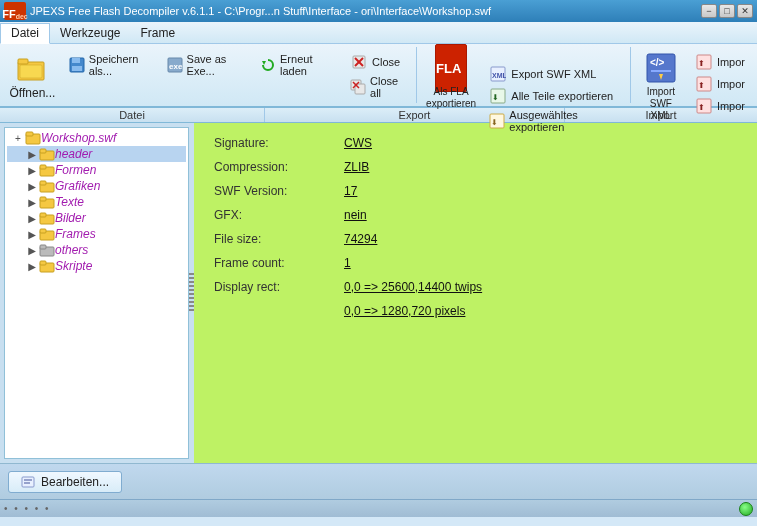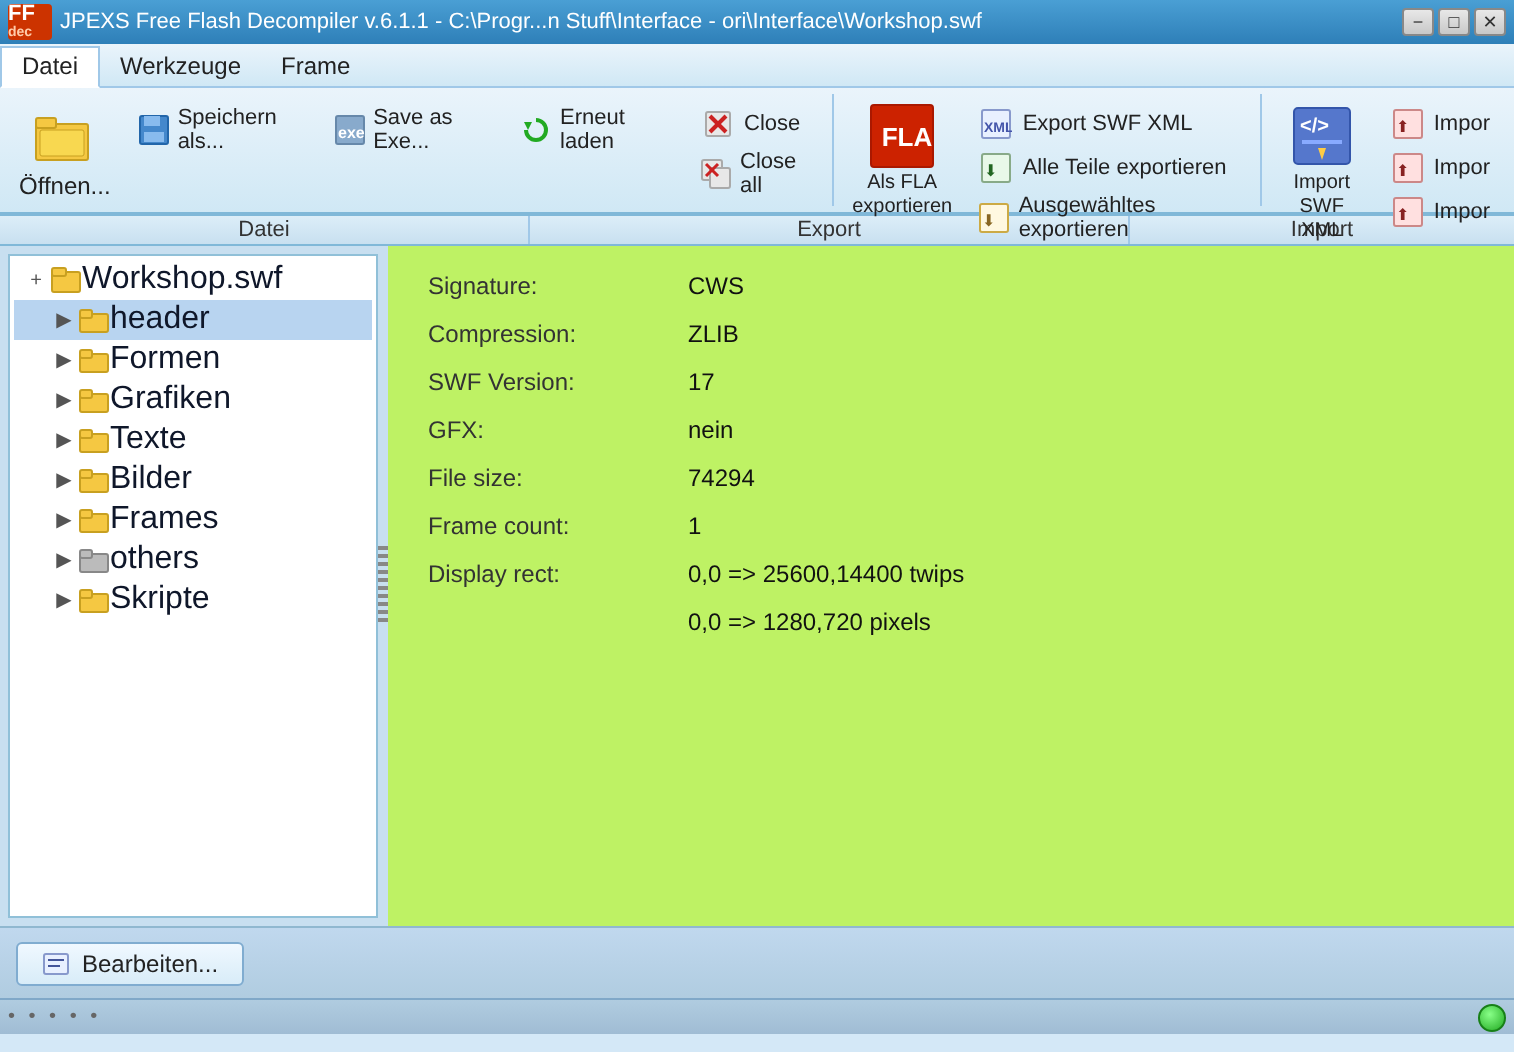--- a/index.html
+++ b/index.html
@@ -18,22 +18,22 @@
     }
     .title-bar-left { display: flex; align-items: center; gap: 4px; }
     .ff-logo {
       background: #cc3300;
       color: white;
       font-weight: bold;
       font-size: 11px;
       width: 22px;
       height: 18px;
       display: flex;
-      flex-direction: column;
-      align-items: flex-start;
+      flex-direction: row;
+      align-items: flex-end;
       justify-content: center;
       line-height: 1;
       border-radius: 2px;
     }
     .ff-logo .dec { font-size: 7px; color: #ffccaa; }
     .title-text { font-size: 11px; }
     .title-buttons { display: flex; gap: 2px; }
     .title-btn {
       width: 16px; height: 14px;
       background: linear-gradient(to bottom, #e8e8e8, #c8c8c8);
@@ -156,39 +156,39 @@
       font-size: 12px;
     }
     .tree-node.selected { background: #b8d4f0; }
     .tree-expand {
       width: 14px; height: 14px;
       display: flex; align-items: center; justify-content: center;
       font-size: 10px; color: #555; cursor: pointer;
       flex-shrink: 0;
     }
     .tree-icon { width: 16px; height: 14px; display: flex; align-items: center; justify-content: center; flex-shrink: 0; }
-    .tree-label { font-size: 16px; color: #0f172a; }
+    .tree-label { font-size: 12px; color: #a21caf; font-style: italic; }
     .indent1 { padding-left: 4px; }
     .indent2 { padding-left: 18px; }
 
     
     .content-panel {
       flex: 1;
       padding: 8px 20px;
       background: #bef264;
       overflow-y: auto;
     }
     .info-table { width: 100%; }
     .info-row {
       display: flex;
       padding: 5px 0;
       border-bottom: none;
     }
     .info-label { width: 130px; color: #333; font-size: 12px; flex-shrink: 0; }
-    .info-value { color: #111; font-size: 12px; }
+    .info-value { color: #111; font-size: 12px; text-decoration: underline; }
 
     
     .bottom-bar {
       height: 36px;
       background: linear-gradient(to bottom, #c0d8ee, #b0cce0);
       border-top: 1px solid #90b8d0;
       display: flex;
       align-items: center;
       justify-content: flex-start;
       padding: 0 8px;
@@ -218,22 +218,22 @@
     }
     .status-dots { color: #666; font-size: 10px; letter-spacing: 2px; }
     .status-indicator {
       width: 14px; height: 14px;
       background: radial-gradient(circle at 40% 35%, #88ff88, #22aa22);
       border-radius: 50%;
       border: 1px solid #188018;
     }
     .fla-icon {
       display: flex; flex-direction: column;
-      align-items: flex-end; justify-content: center;
-      width: 32px; height: 32px;
+      align-items: flex-start; justify-content: center;
+      width: 32px; height: 48px;
       background: #cc2200;
       color: white;
       font-weight: bold;
       font-size: 11px;
       border-radius: 2px;
       border: 1px solid #aa1800;
     }
   </style>
 </head>
 <body>
@@ -330,21 +330,21 @@
 
   <div class="toolbar-section" style="align-items:flex-start; padding-top:2px;">
     <div class="tb-btn">
       <div class="icon-box">
         <div class="fla-icon">
           <span style="font-size:13px;font-weight:bold;">FLA</span>
         </div>
       </div>
       <span style="font-size:10px;text-align:center;line-height:1.2;">Als FLA<br>exportieren</span>
     </div>
-    <div style="display:flex;flex-direction:column;gap:0;margin-left:2px;margin-top:2px;">
+    <div style="display:flex;flex-direction:column;gap:0;margin-left:2px;margin-top:14px;">
       <div class="tb-btn-small">
         <div class="small-icon">
           <svg width="16" height="16">
               <rect x="1" y="1" width="14" height="14" rx="1" fill="#e8f0ff" stroke="#8899cc"></rect>
               <text x="2" y="12" font-size="7" fill="#4455aa" font-weight="bold">XML</text>
             </svg>
         </div>
         <span>Export SWF XML</span>
       </div>
       <div class="tb-btn-small">

